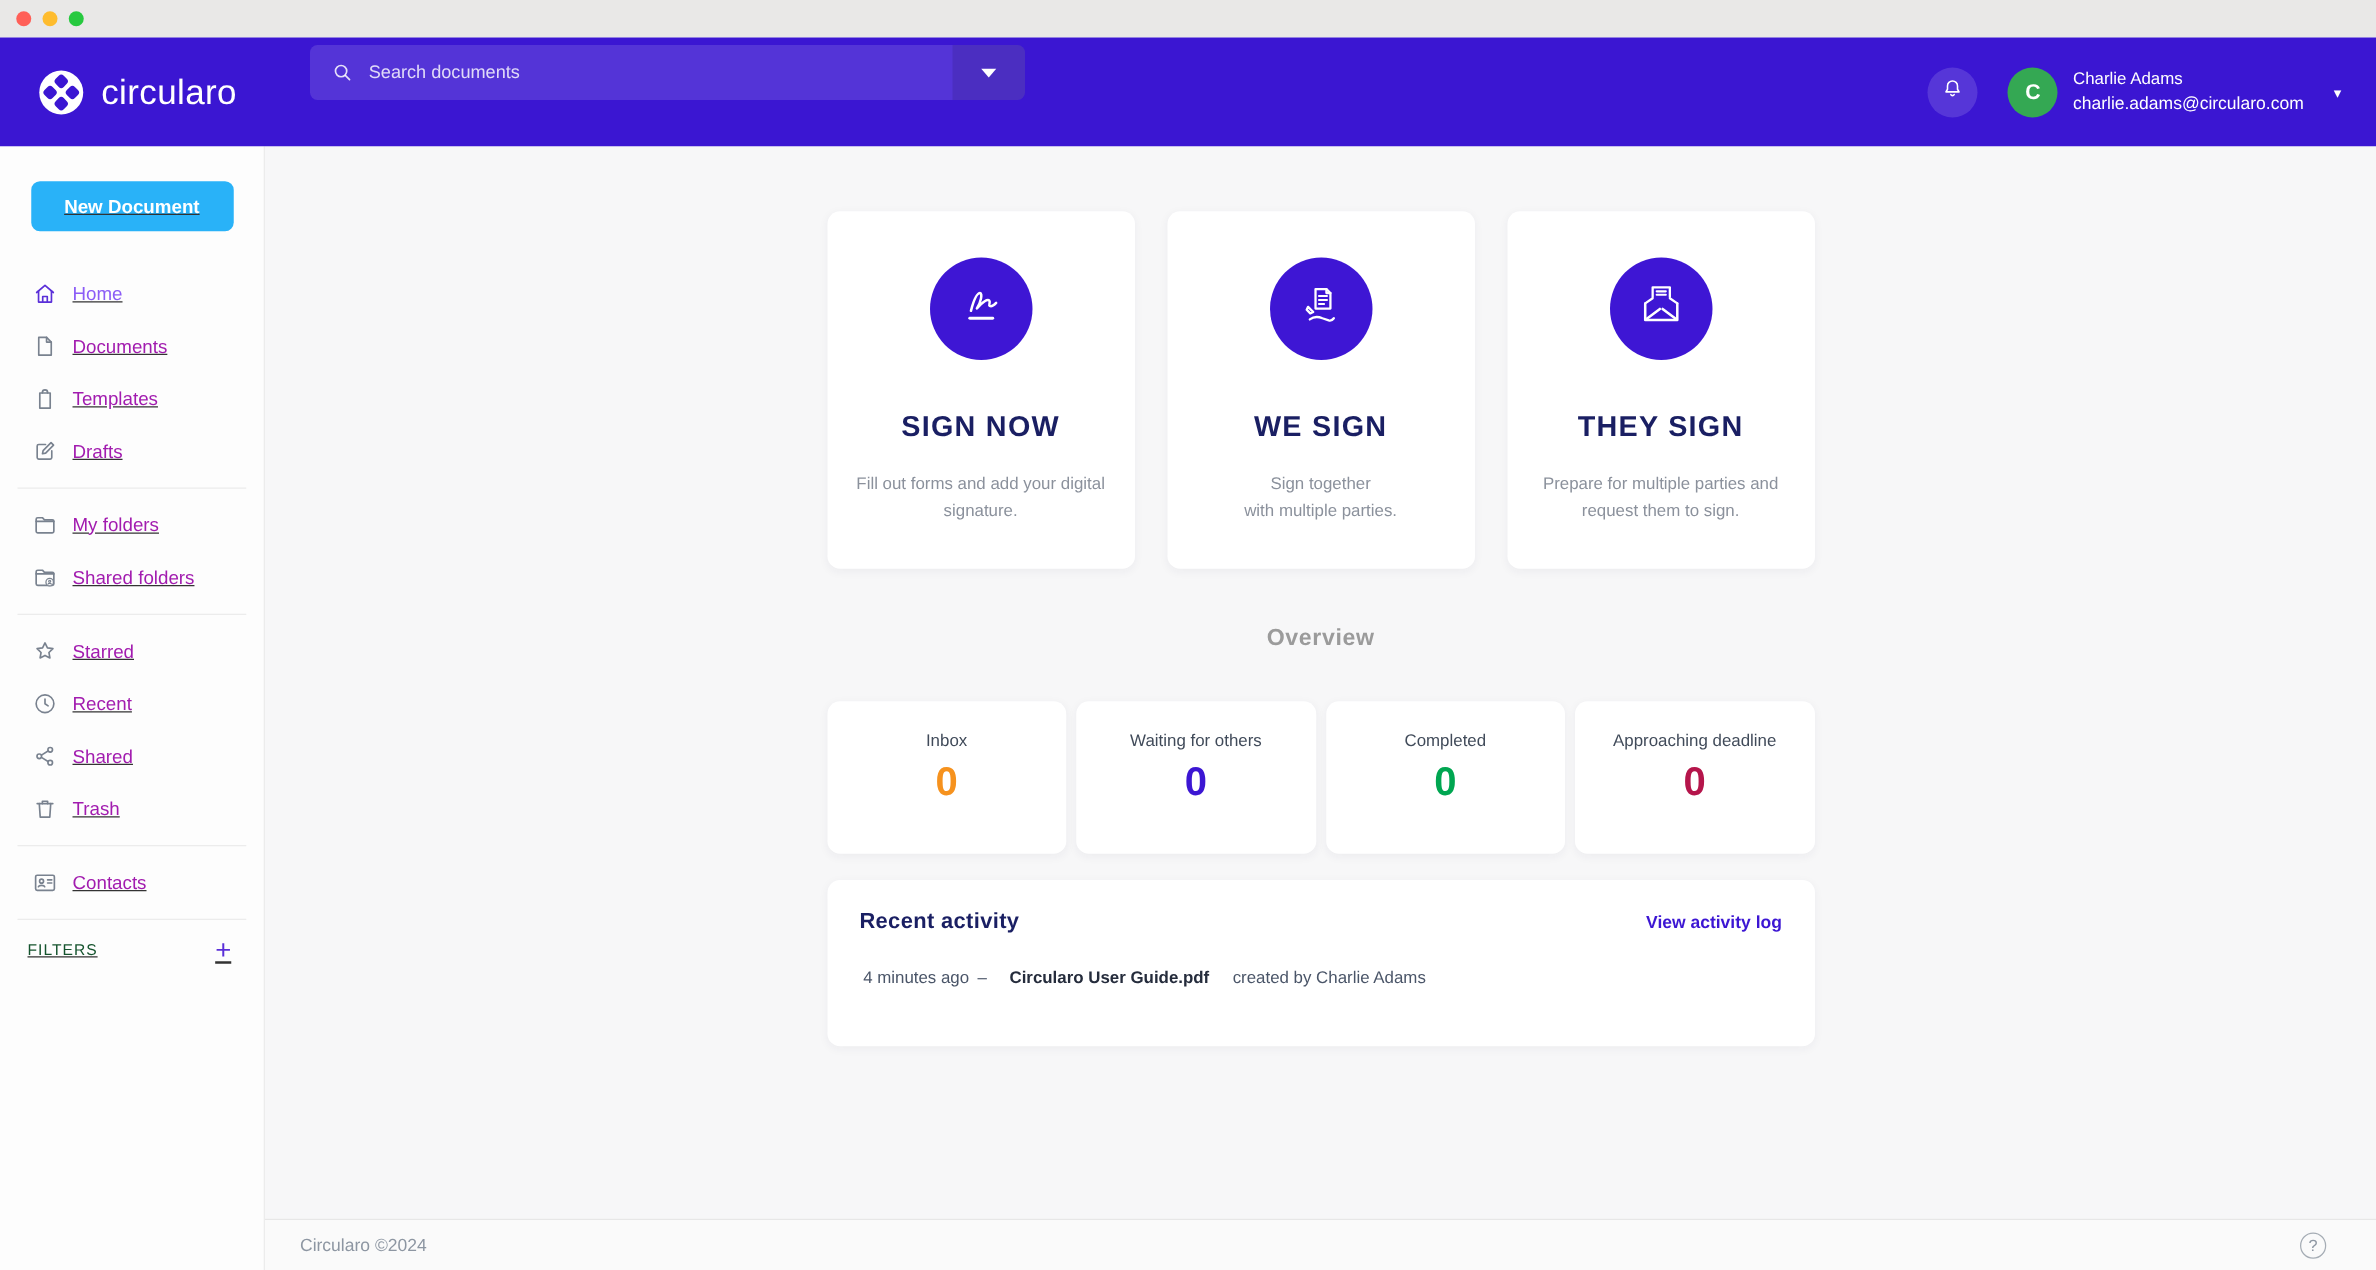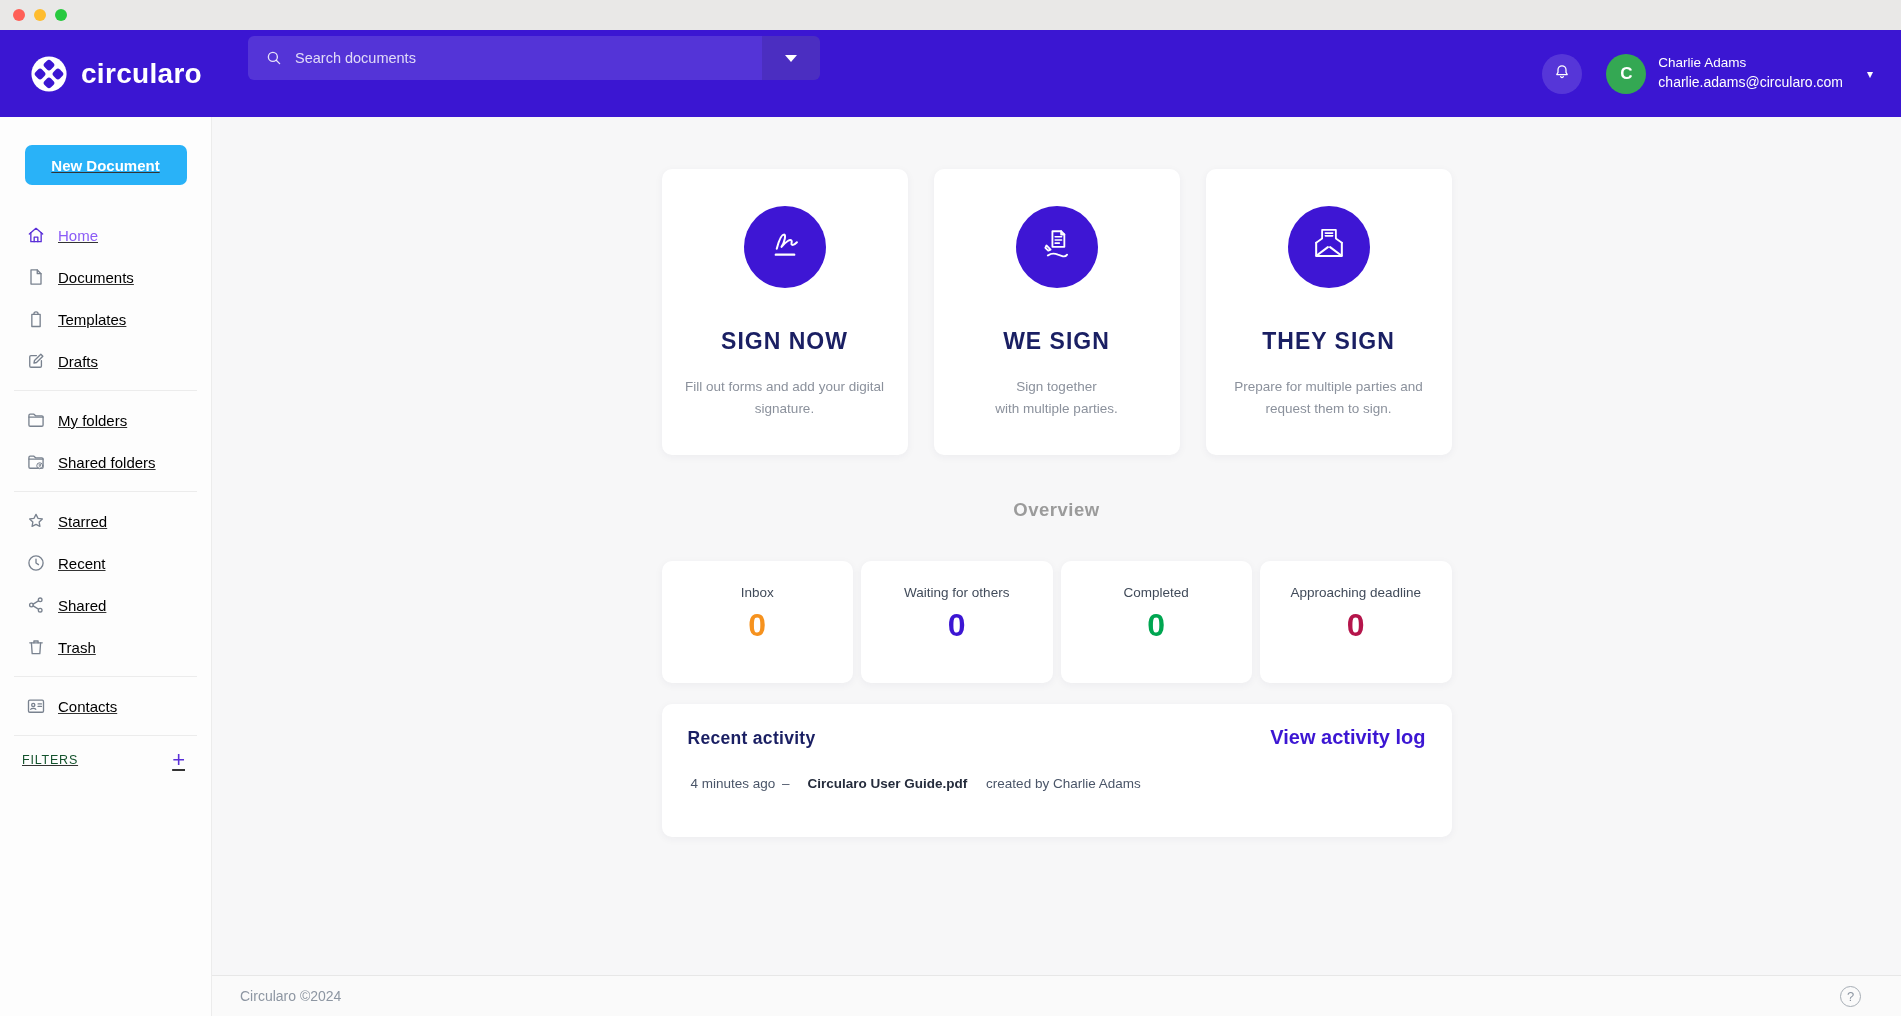--- a/index.html
+++ b/index.html
@@ -10,21 +10,21 @@
     background:#f7f7f8; color:#333;
   }
   
   .titlebar { height:30px; background:#e9e8e7; display:flex; align-items:center; padding-left:13px; gap:9px; }
   .dot { width:12px; height:12px; border-radius:50%; display:inline-block; cursor:pointer; }
   .dot.red{background:#ff5f57}.dot.yellow{background:#febc2e}.dot.green{background:#27c93f}
   
   .header { height:87px; background:#3b16d2; display:flex; align-items:center; position:relative; }
   .logo { display:flex; align-items:center; gap:13px; margin-left:30px; }
   .logo-mark svg { display:block; }
-  .brand { color:#fff; font-size:28px; font-weight:700; letter-spacing:.3px; }
+  .brand { color:#fff; font-size:28px; font-weight:400; letter-spacing:.3px; }
   .search { position:absolute; left:248px; top:6px; width:572px; height:44px;
     background:rgba(255,255,255,.13); border-radius:6px; display:flex; align-items:center; }
   .search-icon { margin-left:17px; display:flex; }
   .search-input { flex:1; background:transparent; border:none; outline:none; color:#fff;
     font-size:14.5px; margin-left:10px; font-family:inherit; }
   .search-input::placeholder { color:rgba(255,255,255,.82); }
   .search-drop { width:58px; height:100%; background:rgba(0,0,0,.1); border-radius:0 6px 6px 0;
     display:flex; align-items:center; justify-content:center; cursor:pointer; }
   .caret { width:0; height:0; border-left:6px solid transparent; border-right:6px solid transparent; border-top:7px solid #fff; }
   .header-right { margin-left:auto; margin-right:28px; display:flex; align-items:center; gap:24px; }
@@ -37,21 +37,21 @@
   .user-name { font-size:13.5px; }
   .user-email { font-size:14px; }
   .user-caret { color:#fff; font-size:12px; margin-left:12px; }
   
   .body-row { display:flex; height:899px; }
   .sidebar { width:212px; background:#fdfdfd; border-right:1px solid #ececec; padding-top:28px; flex-shrink:0;text-decoration:underline; }
   .new-doc { display:block; margin:0 auto; width:162px; height:40px; background:#29b2f8; color:#fff;
     font-weight:700; font-size:15px; border:none; border-radius:7px; cursor:pointer; font-family:inherit; }
   .nav { margin-top:29px; }
   .nav-item { height:42px; display:flex; align-items:center; padding-left:26px; gap:12px;
-    color:#000000; font-size:15px; cursor:pointer; }
+    color:#a21caf; font-size:15px; cursor:pointer; }
   .nav-item .nav-icon { width:20px; height:20px; color:#79828f; display:flex; }
   .nav-item.active { color:#8b5cf6; }
   .nav-item.active .nav-icon { color:#5a2fd8; }
   .nav-divider { height:1px; background:#ececec; margin:8px 14px; }
   .filters-row { display:flex; align-items:center; justify-content:space-between; height:32px; padding:0 26px 0 22px; }
   .filters-label { font-size:12.5px; color:#14532d; letter-spacing:.8px; }
   .filters-add { color:#5a2fd8; font-size:22px; line-height:1; cursor:pointer; font-weight:400; }
   .main-col { flex:1; display:flex; flex-direction:column; min-width:0; }
   .content { flex:1; }
   .inner { width:790px; margin:0 auto; }
@@ -68,21 +68,21 @@
   .stats { margin-top:40px; display:flex; gap:8px; }
   .stat-card { flex:1; height:122px; background:#fff; border-radius:10px;
     box-shadow:0 2px 8px rgba(35,35,80,.05); cursor:pointer; }
   .stat-label { margin-top:24px; text-align:center; font-size:13.5px; color:#414b5a; }
   .stat-value { margin-top:7px; text-align:center; font-size:32px; font-weight:700; }
   
   .activity-card { margin-top:21px; height:133px; background:#fff; border-radius:10px;
     box-shadow:0 2px 8px rgba(35,35,80,.05); padding:22px 26px 17px; }
   .activity-head { display:flex; justify-content:space-between; align-items:baseline; }
   .activity-head h3 { margin:0; font-size:17.5px; font-weight:700; color:#1a1f63; letter-spacing:.3px; }
-  .activity-link { font-size:20px; font-weight:700; color:#3c16d3; cursor:pointer; text-decoration:none; }
+  .activity-link { font-size:14px; font-weight:700; color:#3c16d3; cursor:pointer; text-decoration:none; }
   .activity-item { margin-top:27px; padding-left:3px; font-size:13.5px; color:#4a5568; }
   .act-doc { font-weight:700; color:#252c3c; margin:0 15px; cursor:pointer; }
   .act-sep { margin:0 3px; }
   
   .footer { height:41px; background:#fafafa; border-top:1px solid #e7e7e7; display:flex; align-items:center; }
   .copyright { margin-left:28px; font-size:14px; color:#8d96a2; }
   .help { margin-left:auto; margin-right:40px; width:21px; height:21px; border:1.5px solid #a6adb5;
     border-radius:50%; color:#8d96a2; font-size:13px; display:flex; align-items:center; justify-content:center; cursor:pointer; }
 </style>
 </head>

